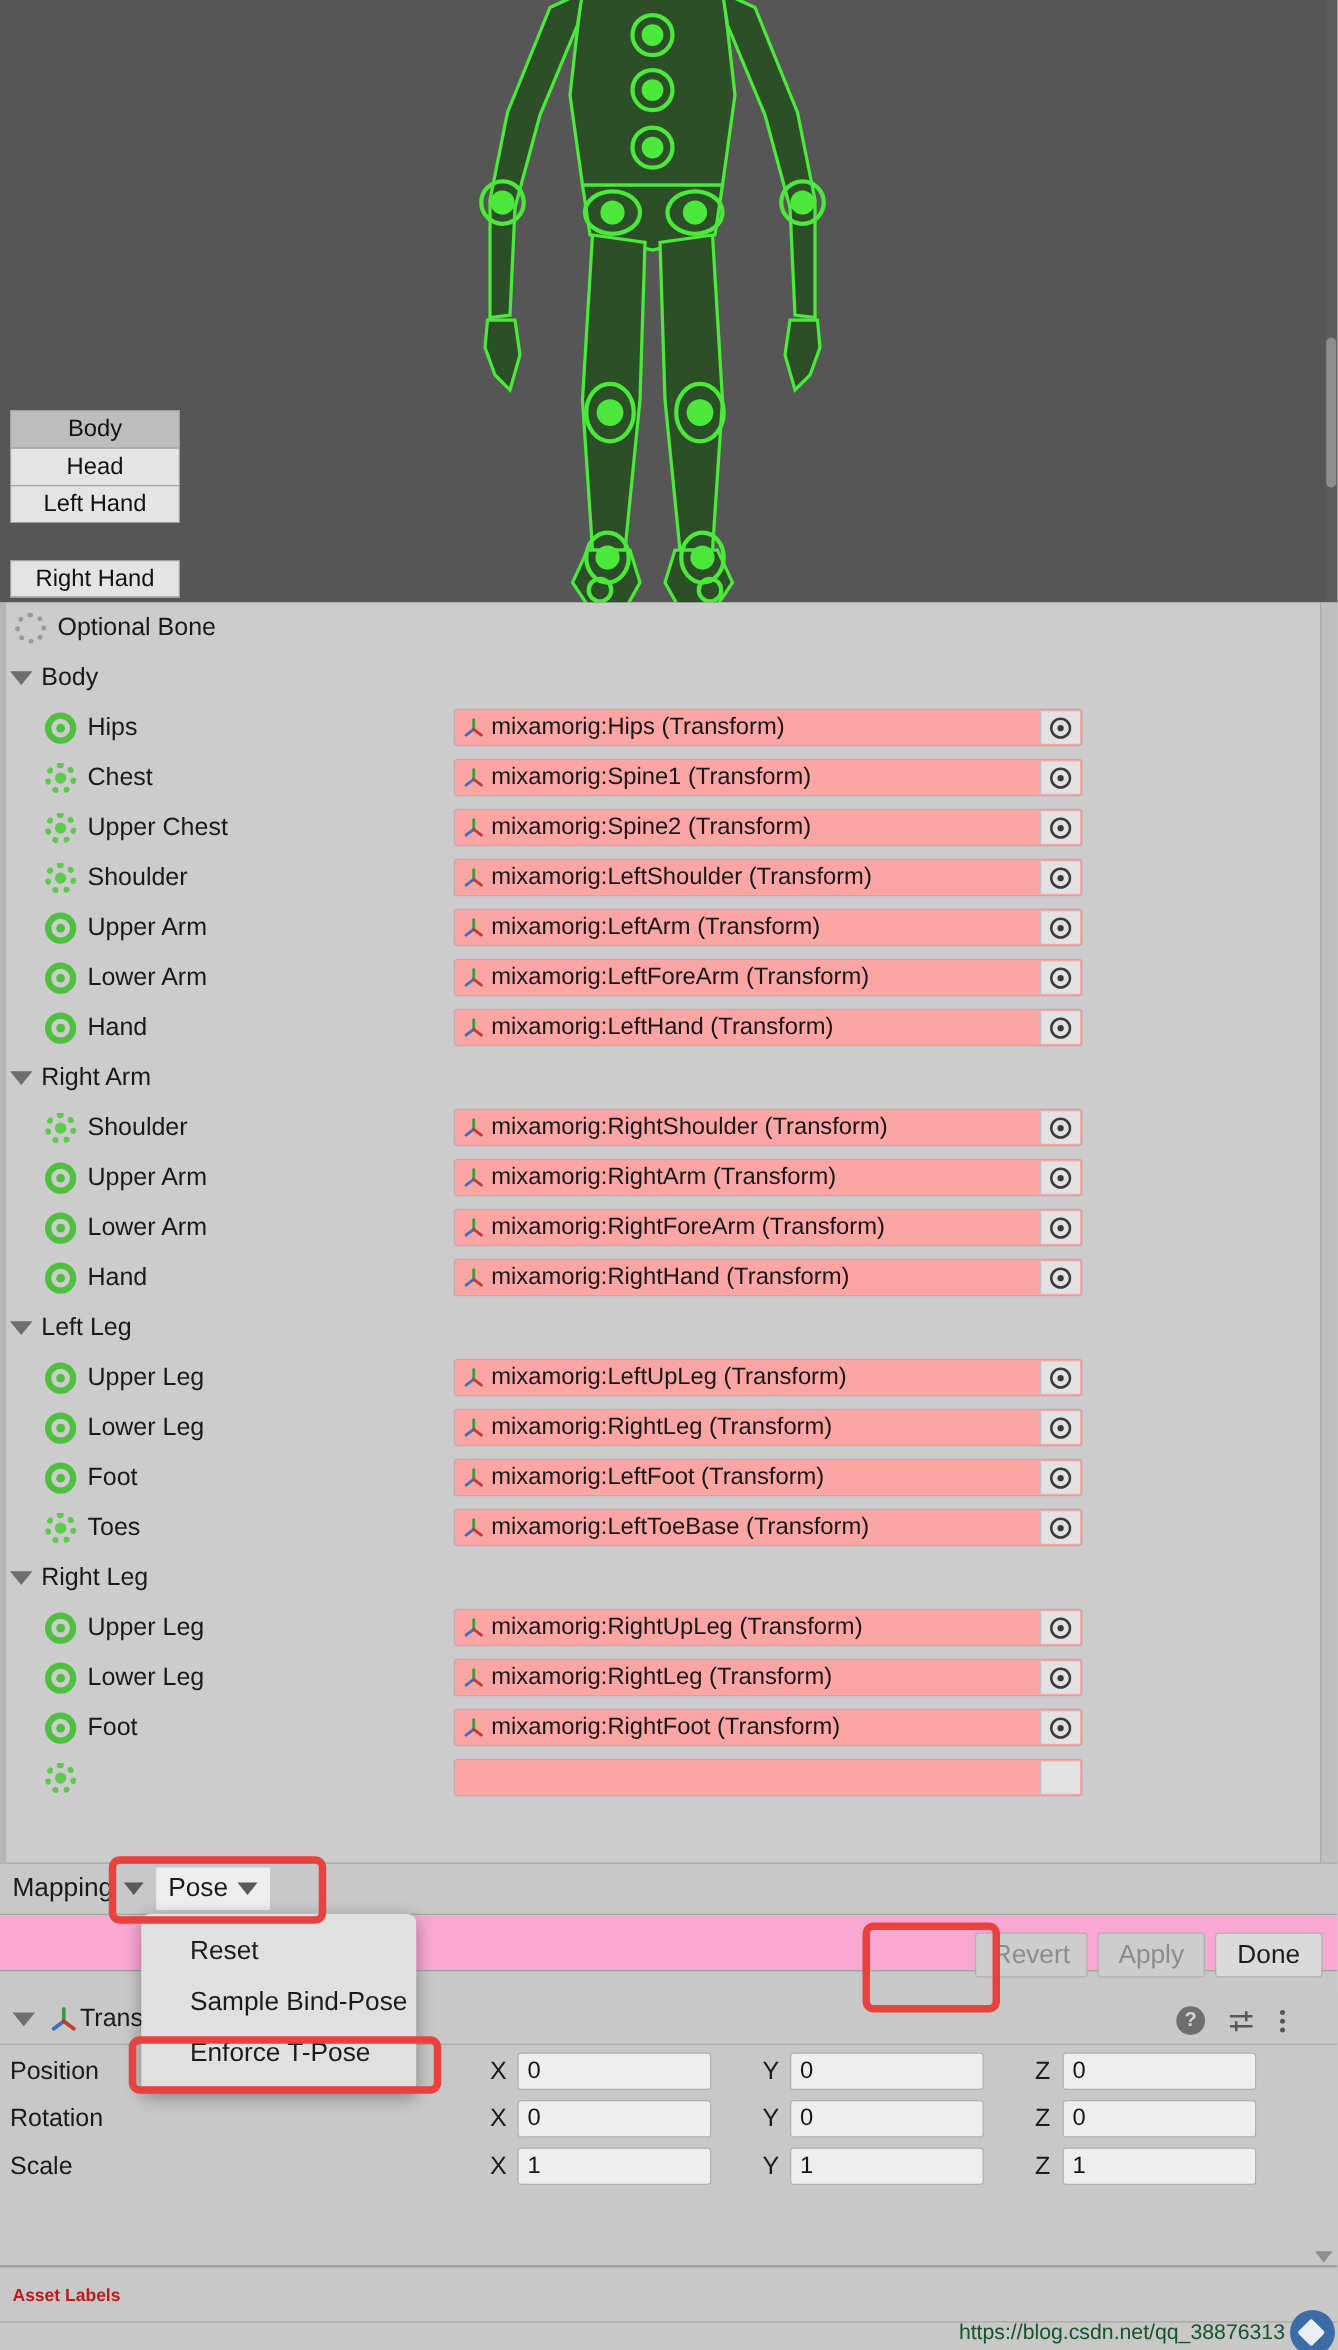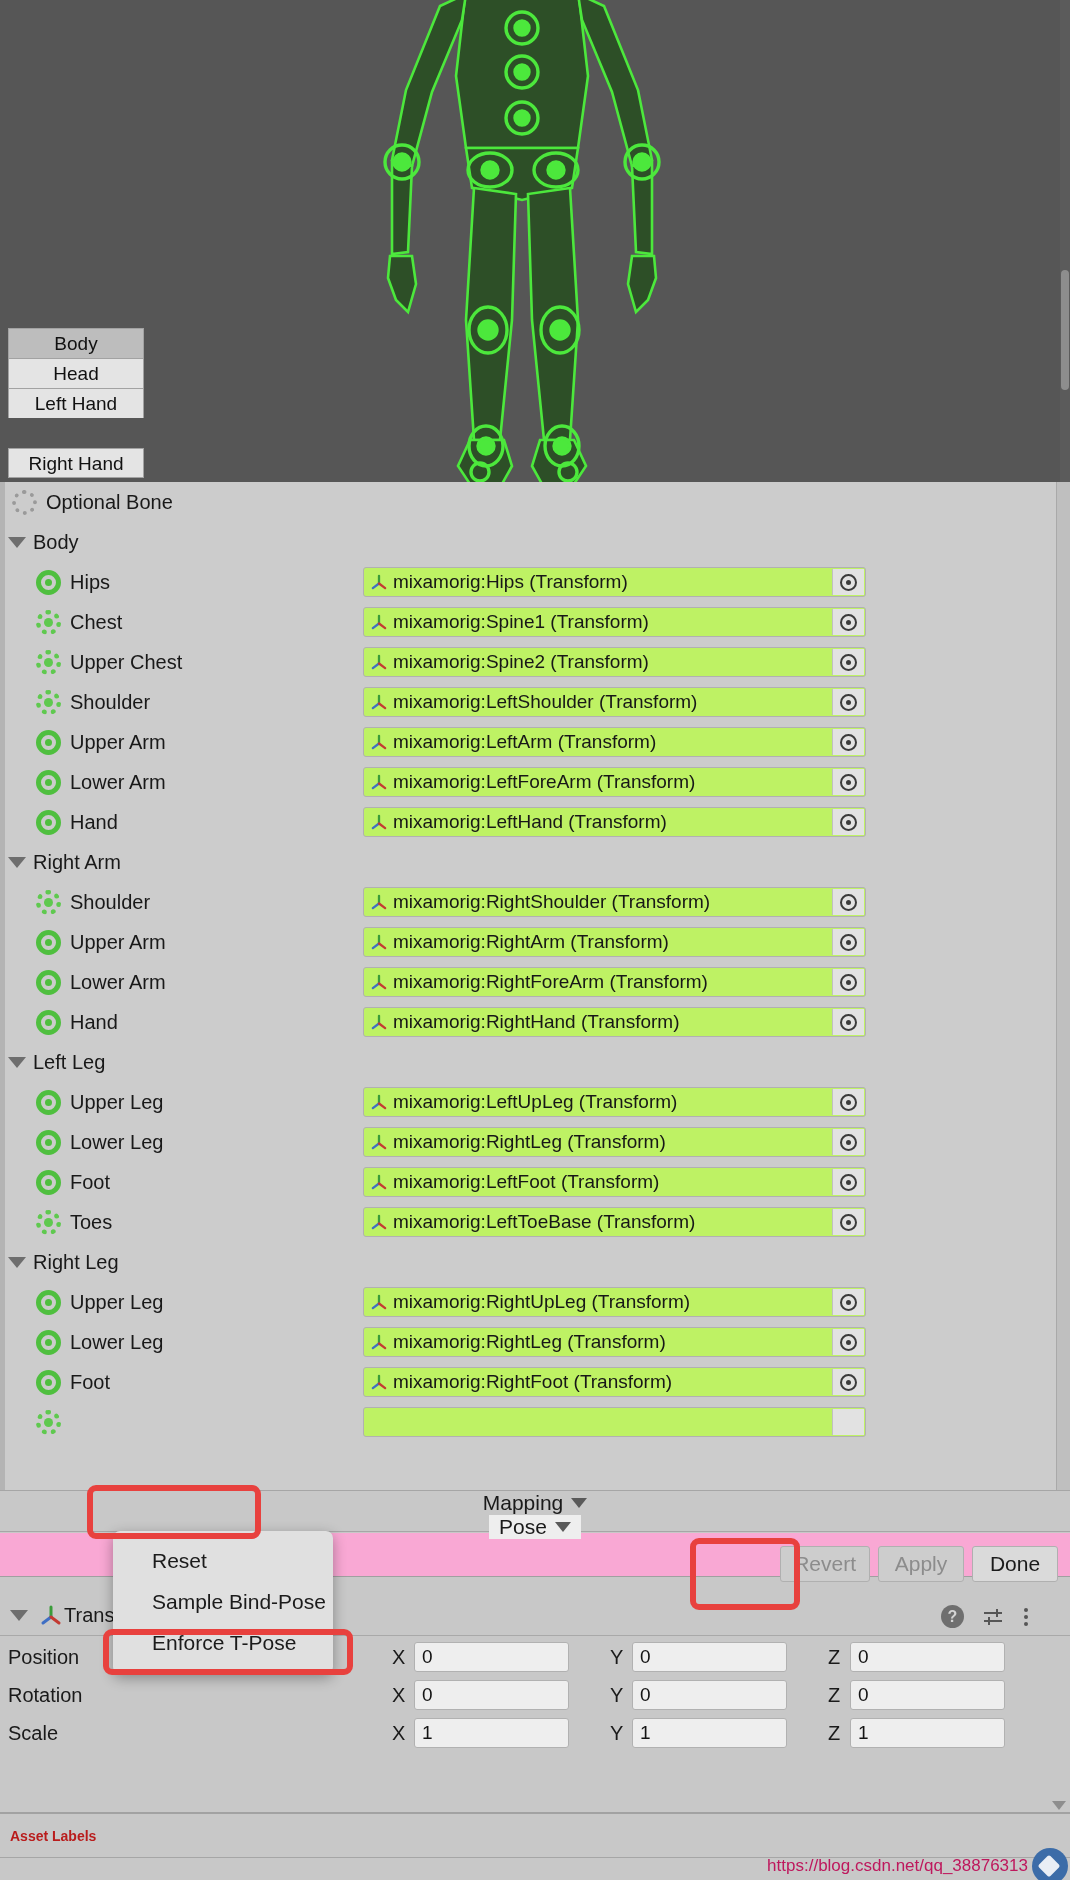--- a/index.html
+++ b/index.html
@@ -113,21 +113,21 @@
   }
   .bicon.none {
     border-radius: 50%;
     border: 4px dotted #9a9a9a;
   }
 
   
   .objfield {
     position: absolute;
     left: 363px; width: 503px; height: 30px;
-    background: #bef264;
+    background: #fca5a5;
     border: 1px solid #b1b1b1;
     border-radius: 3px;
     display: flex; align-items: center;
     font-size: 19px; color: #171717;
     cursor: pointer;
     overflow: hidden;
   }
   .axis-icon { width: 20px; height: 20px; margin: 0 4px 0 5px; flex: none; }
   .objfield .oftext { white-space: nowrap; overflow: hidden; }
   .picker {
@@ -147,21 +147,21 @@
     width: 5px; height: 5px; border-radius: 50%; background: #3b3b3b;
   }
 
   
   .mapbar {
     position: absolute; left: 0; top: 1490px;
     width: 1070px; height: 42px;
     background: #c8c8c8;
     border-top: 1px solid #a6a6a6;
     border-bottom: 1px solid #a6a6a6;
-    display: flex; align-items: center; flex-direction: column;
+    display: flex; align-items: center;
   }
   .mapbtn {
     display: flex; align-items: center;
     height: 34px; padding: 0 10px;
     font-size: 21px; color: #1a1a1a;
     cursor: pointer; user-select: none;
   }
   .mapbtn.active { background: #eeeeee; }
   .caret {
     width: 0; height: 0; margin-left: 8px;
@@ -275,21 +275,21 @@
     font-size: 14px; font-weight: bold; color: #b91c1c;
   }
   .al-divider {
     position: absolute; left: 0; bottom: 22px;
     width: 100%; height: 1px; background: #a6a6a6;
   }
 
   
   .watermark {
     position: absolute; right: 42px; bottom: 4px;
-    font-size: 17px; color: #be185d;
+    font-size: 17px; color: #14532d;
     user-select: none;
   }
   .wm-badge {
     position: absolute; right: 2px; bottom: -4px;
     width: 36px; height: 36px; border-radius: 50%;
     background: #3c6ca8;
   }
   .wm-badge::after {
     content: ""; position: absolute; left: 9px; top: 10px;
     width: 16px; height: 16px; background: #e9eef5;

